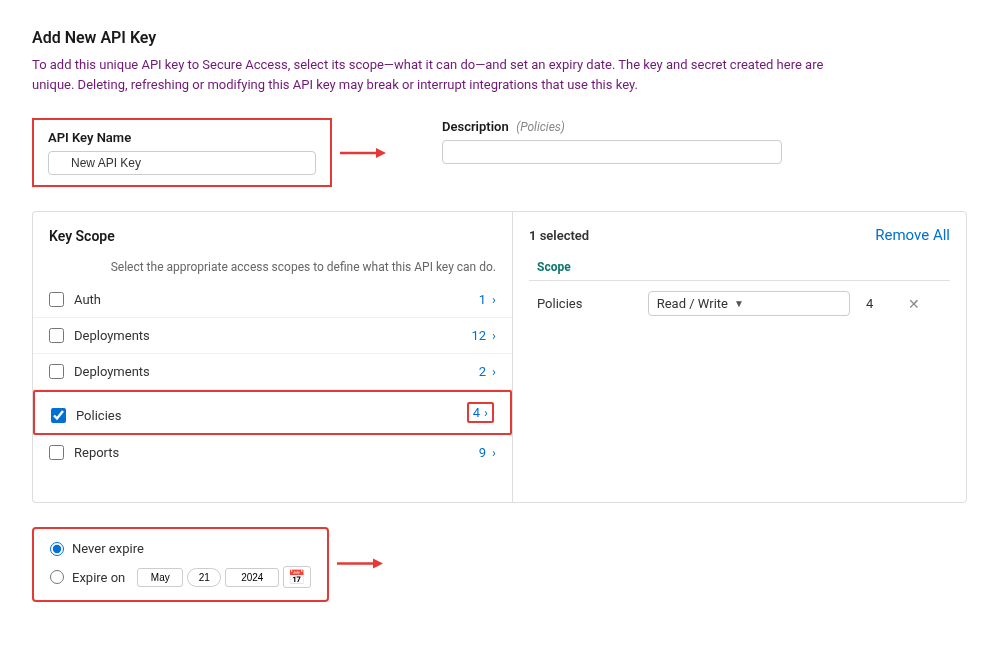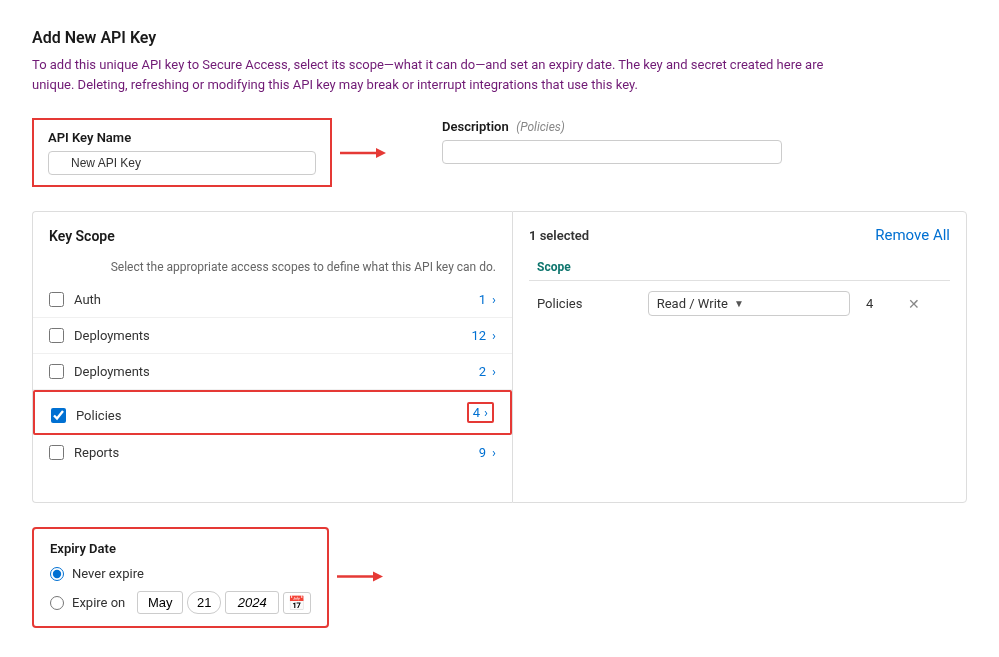--- a/index.html
+++ b/index.html
@@ -171,27 +171,26 @@
     .date-inputs {
       display: flex;
       align-items: center;
       gap: 4px;
       margin-left: 4px;
     }
     .date-field {
       border: 1px solid #ccc;
       border-radius: 3px;
       padding: 3px 0;
-      font-size: 13px;
+      font-size: 10px;
       width: 50px;
       text-align: center;
     }
     .date-field.year {
       width: 60px;
-      font-style: italic;
     }
     .calendar-icon {
       cursor: pointer;
       color: #888;
       font-size: 14px;
       border: 1px solid #ccc;
       padding: 2px 4px;
       border-radius: 3px;
     }
 
@@ -327,21 +326,20 @@
             </td>
           </tr>
         </tbody>
       </table>
     </div>
   </div>
 
   
   <div class="expiry-section" style="position:relative; display:inline-block;">
     <div style="border:2px solid #e53935; border-radius:4px; padding:12px 16px; display:inline-block; min-width:280px; position:relative;">
-      <div class="expiry-title">Expiry Date</div>
       <div class="expiry-options">
 
         <div class="expiry-option">
           <input type="radio" name="expiry" class="expiry-radio" checked="" style="">
           <span>Never expire</span>
         </div>
 
         <div class="expiry-option">
           <input type="radio" name="expiry" class="expiry-radio" style="">
           <span>Expire on</span>

